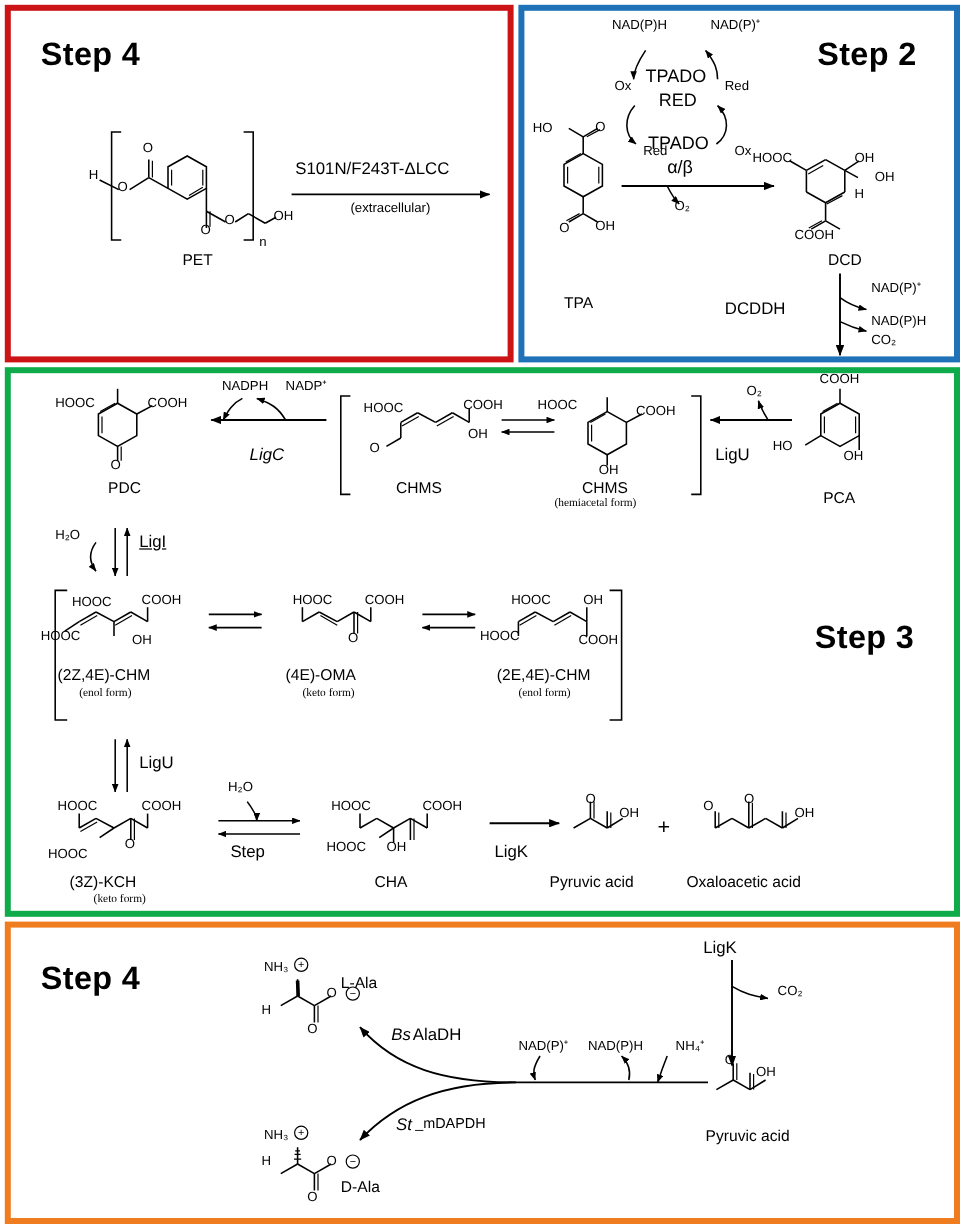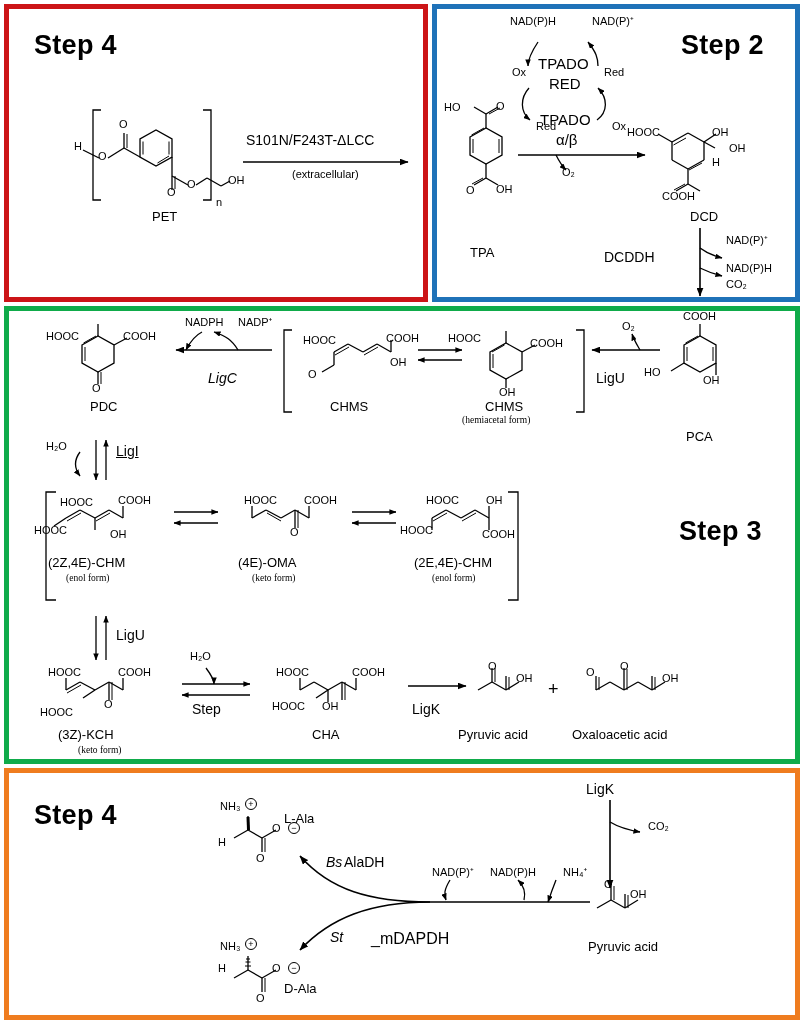--- a/index.html
+++ b/index.html
@@ -373,21 +373,21 @@
 
   <div class="lbl" style="left:604px; top:250px; font-size:14px;">DCDDH</div>
   <div class="lbl sm" style="left:726px; top:234px;">NAD(P)⁺</div>
   <div class="lbl sm" style="left:726px; top:262px;">NAD(P)H</div>
   <div class="lbl sm" style="left:726px; top:278px;">CO₂</div>
 
   <div class="lbl sm" style="left:622px; top:320px;">O₂</div>
   <div class="lbl sm" style="left:683px; top:310px;">COOH</div>
   <div class="lbl sm" style="left:644px; top:366px;">HO</div>
   <div class="lbl sm" style="left:703px; top:374px;">OH</div>
-  <div class="lbl" style="left:686px; top:408px;margin-top:22px;">PCA</div>
+  <div class="lbl" style="left:686px; top:408px;">PCA</div>
   <div class="lbl" style="left:596px; top:371px; font-size:14px;">LigU</div>
 
   <div class="lbl sm" style="left:448px; top:332px;">HOOC</div>
   <div class="lbl sm" style="left:530px; top:337px;">COOH</div>
   <div class="lbl sm" style="left:499px; top:386px;">OH</div>
   <div class="lbl" style="left:485px; top:400px;">CHMS</div>
   <div class="lbl xs" style="left:462px; top:415px;">(hemiacetal form)</div>
 
   <div class="lbl sm" style="left:303px; top:334px;">HOOC</div>
   <div class="lbl sm" style="left:386px; top:332px;">COOH</div>
@@ -464,21 +464,21 @@
   <div class="lbl sm" style="left:630px; top:888px;">OH</div>
   <div class="lbl" style="left:588px; top:940px;">Pyruvic acid</div>
 
   <div class="lbl sm" style="left:432px; top:866px;">NAD(P)⁺</div>
   <div class="lbl sm" style="left:490px; top:866px;">NAD(P)H</div>
   <div class="lbl sm" style="left:548px; top:866px;padding-left:15px;">NH₄⁺</div>
 
   <div class="lbl it" style="left:326px; top:855px; font-size:14px;">Bs</div>
   <div class="lbl" style="left:344px; top:855px; font-size:14px;">AlaDH</div>
   <div class="lbl it" style="left:330px; top:930px; font-size:14px;">St</div>
-  <div class="lbl" style="left:346px; top:930px; font-size:16px;margin-left:25px;">_mDAPDH</div>
+  <div class="lbl" style="left:346px; top:930px; font-size:12px;">_mDAPDH</div>
 
   <div class="lbl sm" style="left:220px; top:800px;">NH₃</div>
   <div class="lbl sm" style="left:218px; top:836px;">H</div>
   <div class="lbl sm" style="left:272px; top:822px;">O</div>
   <div class="lbl sm" style="left:256px; top:852px;">O</div>
   <div class="lbl" style="left:284px; top:812px;">L-Ala</div>
 
   <div class="lbl sm" style="left:220px; top:940px;">NH₃</div>
   <div class="lbl sm" style="left:218px; top:962px;">H</div>
   <div class="lbl sm" style="left:272px; top:962px;">O</div>

